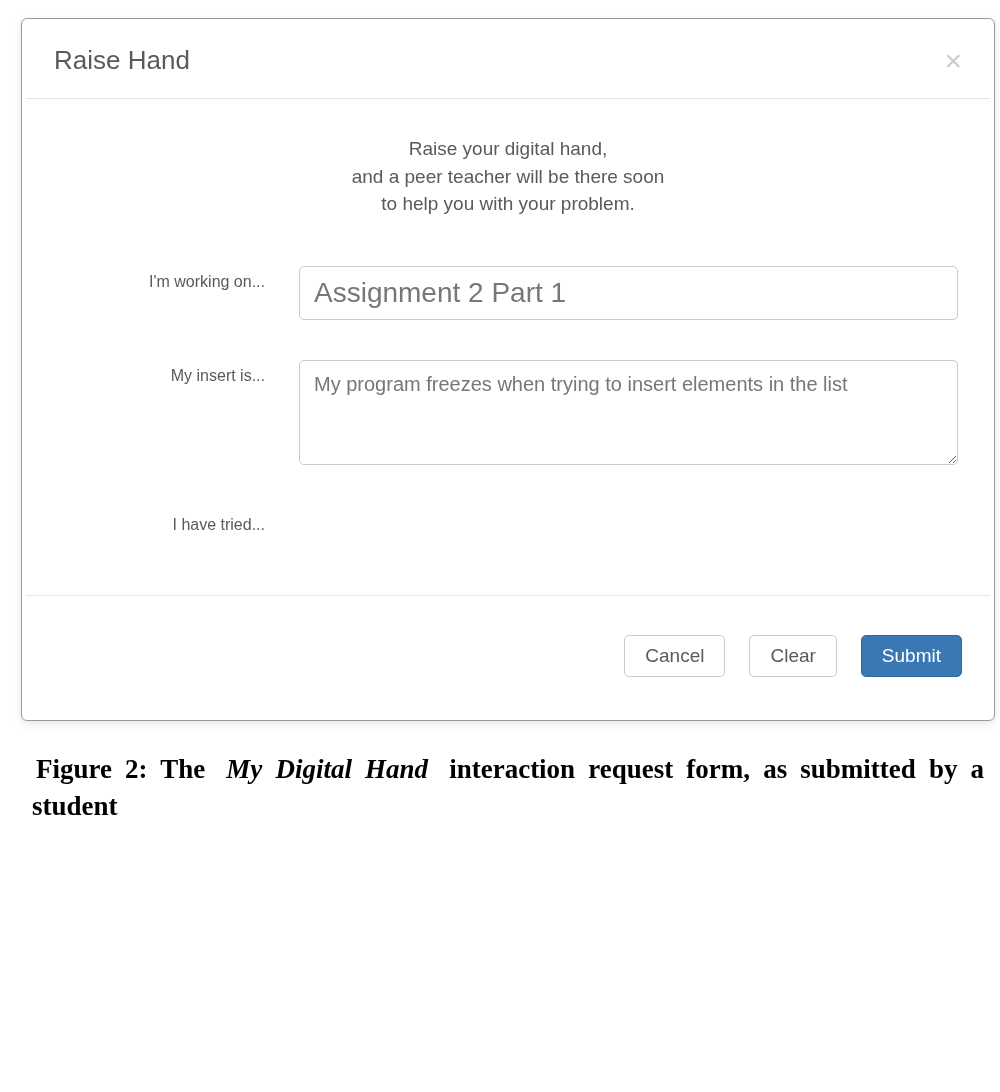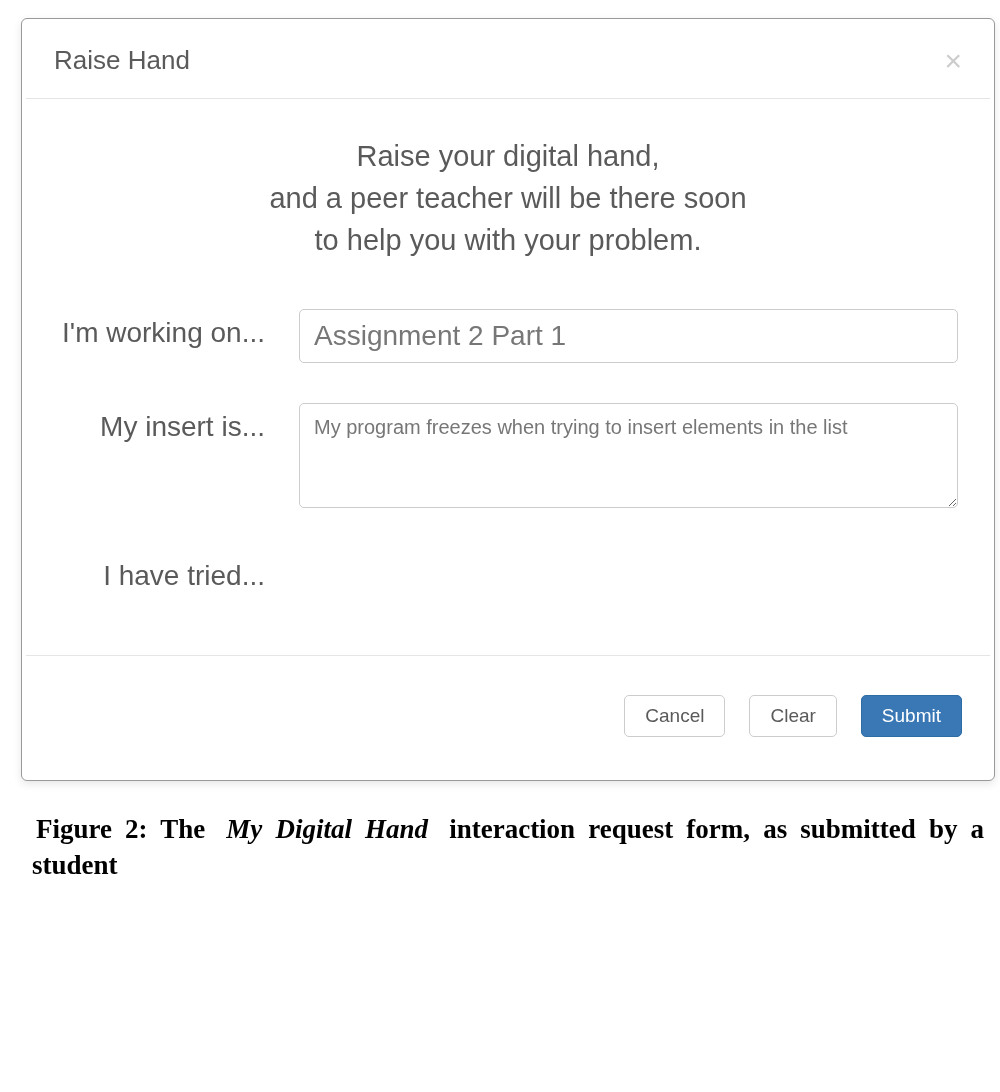--- a/index.html
+++ b/index.html
@@ -40,37 +40,37 @@
       font-weight: 400;
       line-height: 1;
       background: none;
       border: none;
     }
     .modal-body {
       padding: 28px 28px 28px 28px;
     }
     .intro-text {
       text-align: center;
-      font-size: 29px;
+      font-size: 19px;
       line-height: 1.45;
       color: #5a5a5a;
       font-weight: 400;
       margin-bottom: 40px;
     }
     .form-row {
       display: flex;
       align-items: flex-start;
       margin-bottom: 24px;
     }
     .form-label {
       width: 225px;
       text-align: right;
       padding-right: 22px;
       padding-top: 10px;
-      font-size: 28px;
+      font-size: 16px;
       color: #5a5a5a;
       font-weight: 400;
       line-height: 1.3;
     }
     .form-control {
       flex: 1;
     }
     .input-field {
       width: 100%;
       border: 1px solid #ccc;

